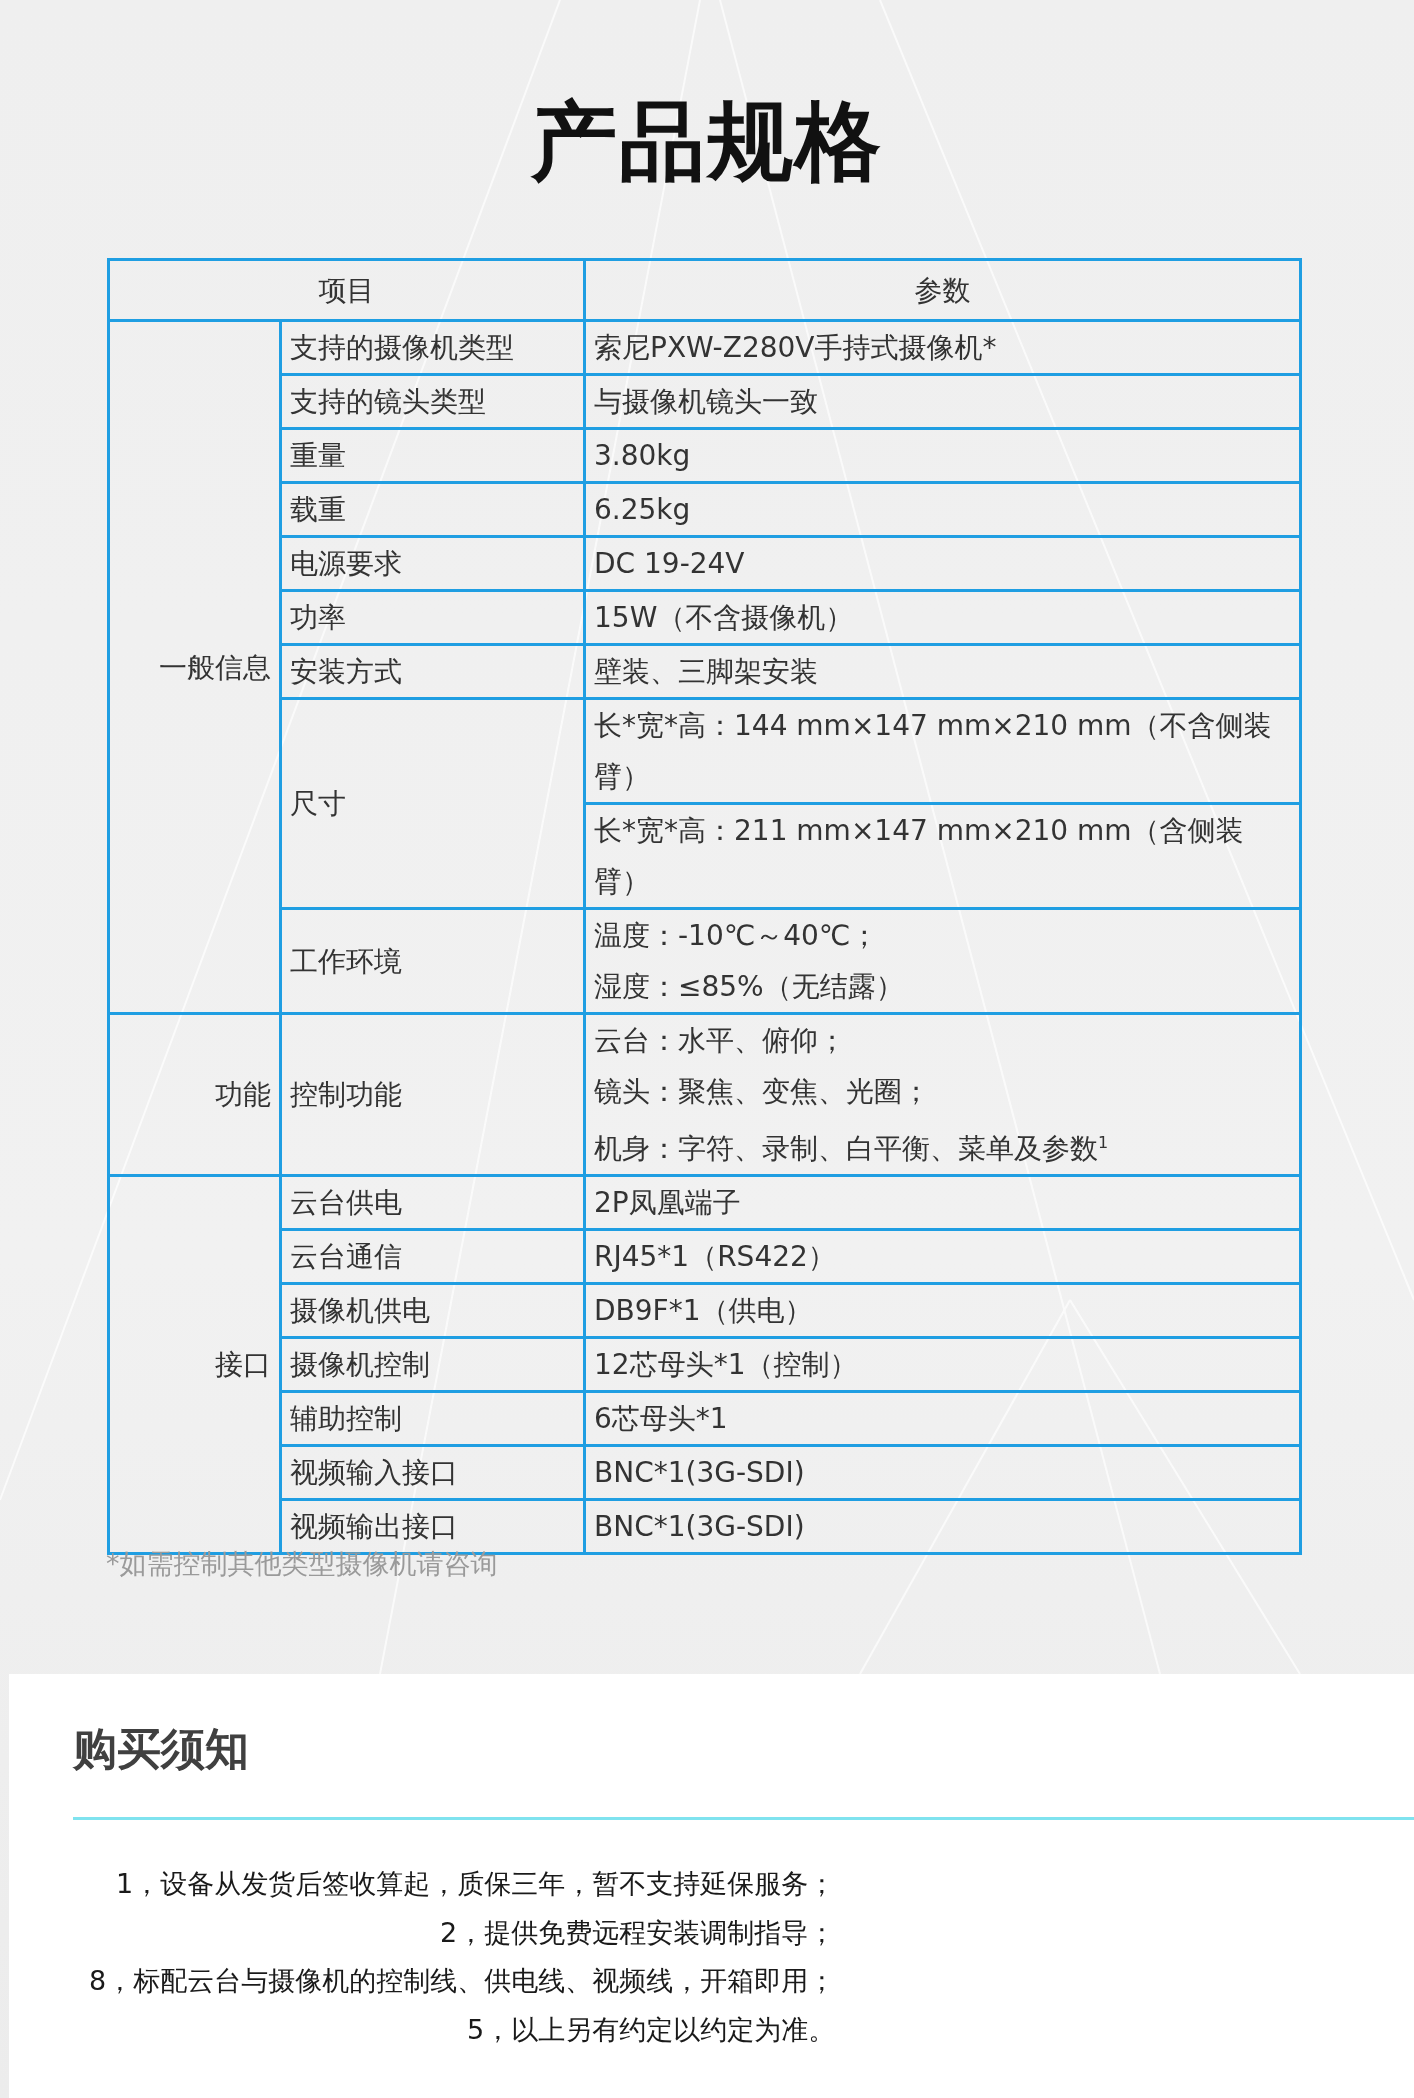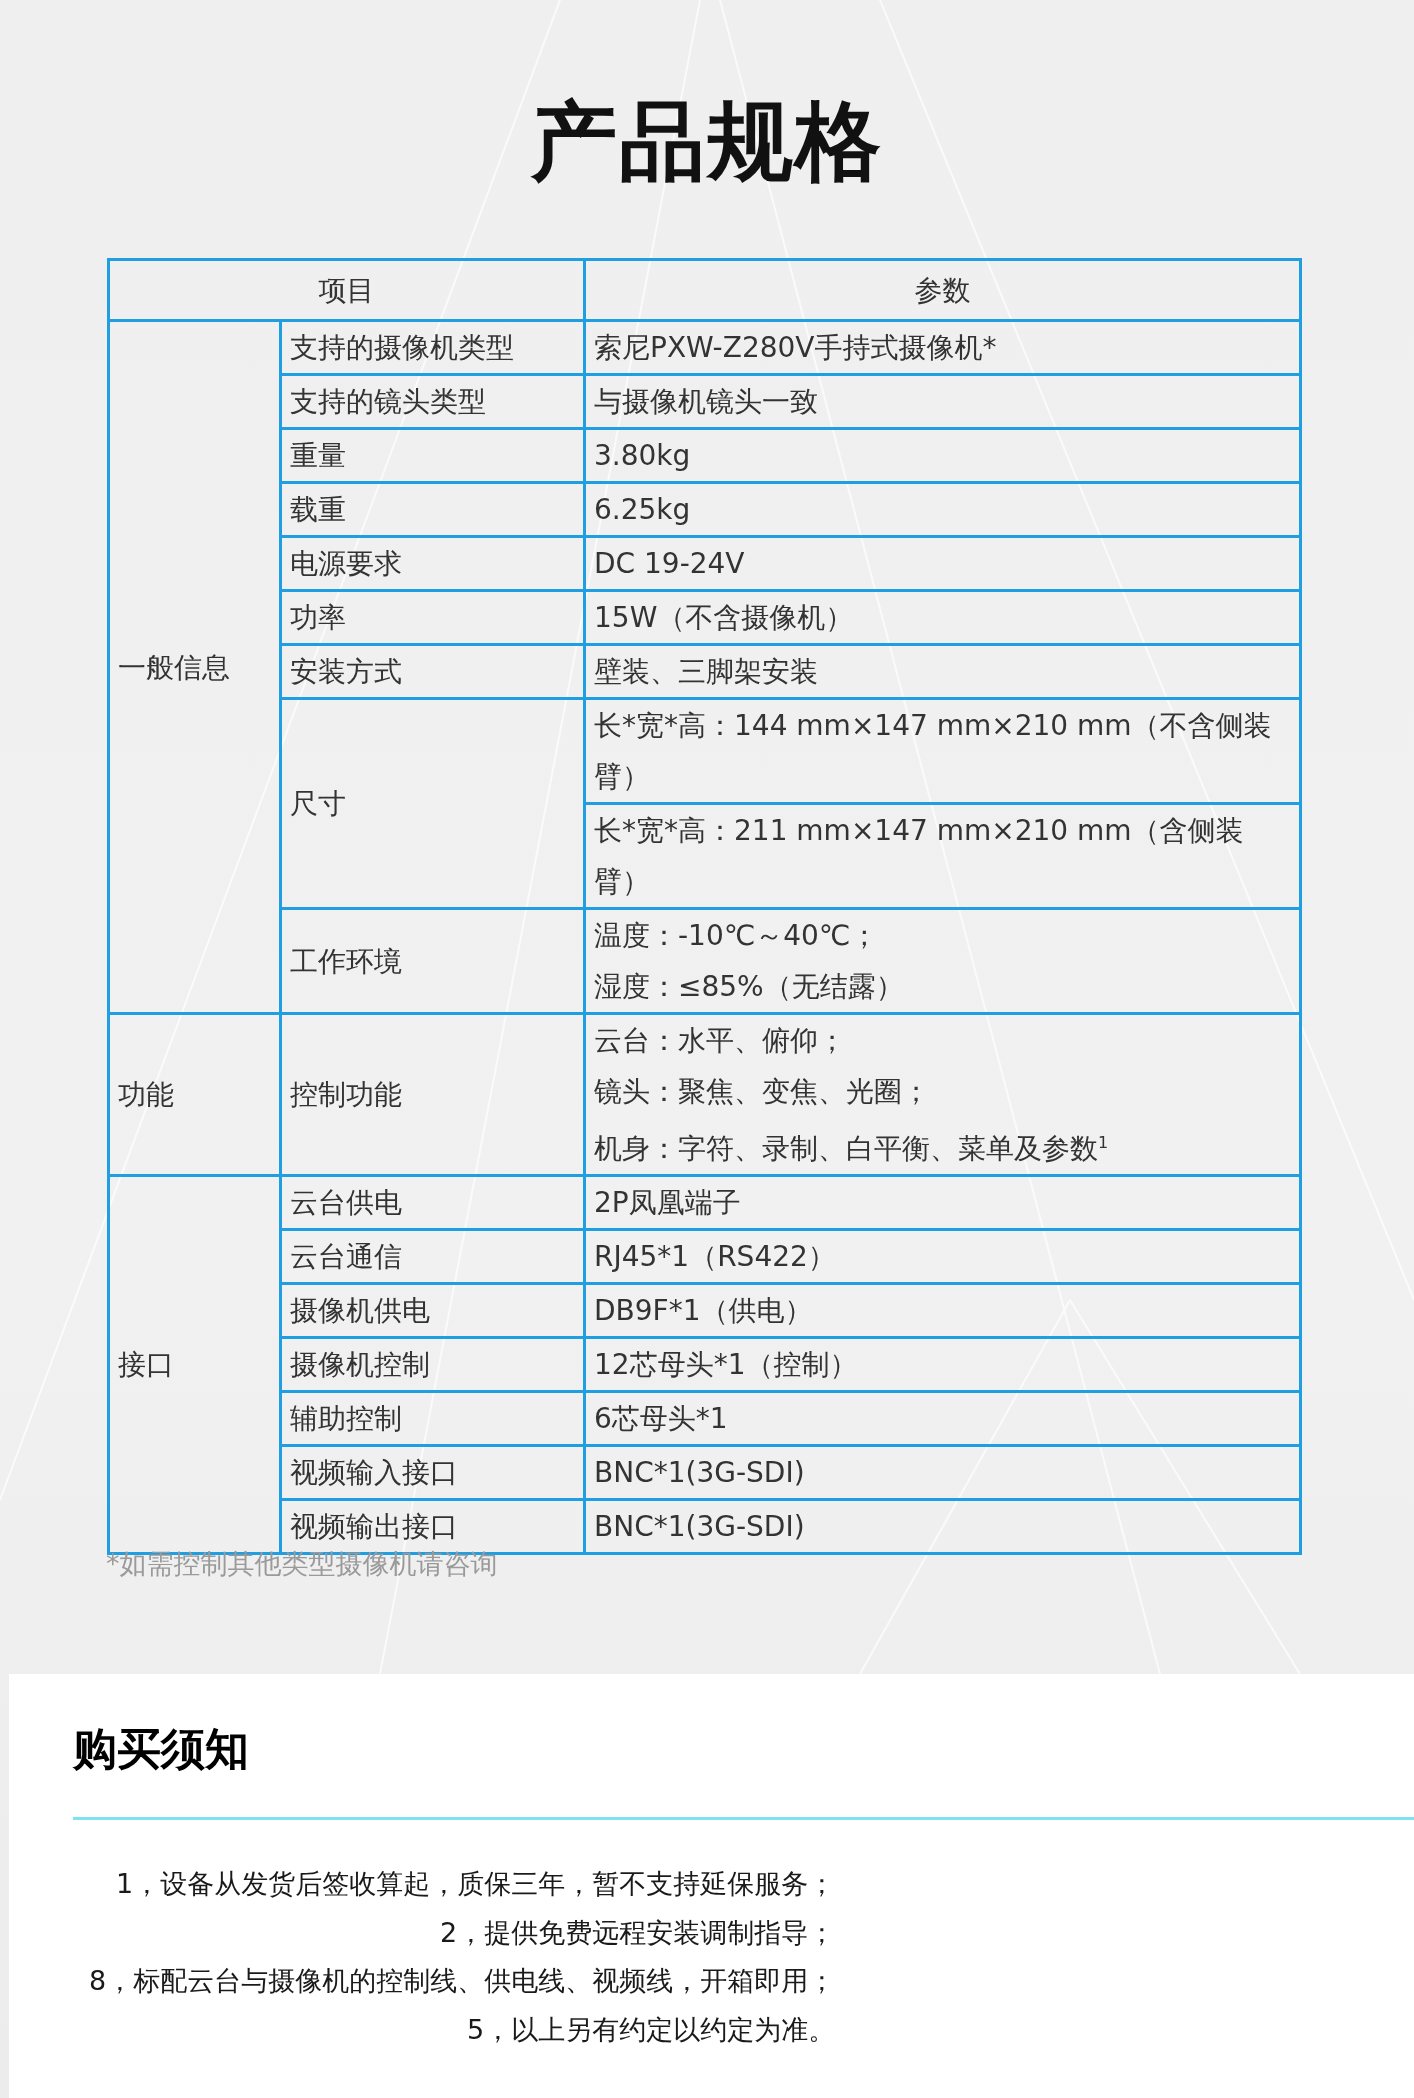--- a/index.html
+++ b/index.html
@@ -18,31 +18,31 @@
   table.spec {
     position: absolute; left: 107px; top: 258px; width: 1192px;
     border-collapse: collapse; table-layout: fixed;
     font-size: 28px; color: #333; padding-left: 45px;
   }
   table.spec td, table.spec th {
     border: 3px solid #1f9ee2; padding: 0 8px; font-weight: normal; vertical-align: middle;
     line-height: 51px;
   }
   table.spec th { height: 61px; text-align: center; color: #333; font-size: 28px; }
-  table.spec td.group { text-align: left; }
+  table.spec td.group { text-align: right; }
   table.spec td.multi { line-height: 51px; margin-top: 43px; }
   .r52 { height: 52px; }
   .note {
     position: absolute; left: 106px; top: 1546px; font-size: 27px; color: #9a9a9a;
   }
   .panel {
     position: absolute; left: 9px; top: 1674px; width: 1405px; height: 424px; background: #ffffff;
   }
   .panel-title {
-    position: absolute; left: 64px; top: 46px; font-size: 44px; font-weight: bold; color: #000000;
+    position: absolute; left: 64px; top: 46px; font-size: 44px; font-weight: bold; color: #404040;
   }
   .panel-rule {
     position: absolute; left: 64px; top: 143px; right: 0; height: 3px; background: #7fe3ef;
   }
   .notice-list {
     position: absolute; left: 80px; top: 186px; list-style: none; font-size: 27px; color: #1a1a1a;
   }
   .notice-list li { height: 48.5px; line-height: 48.5px; white-space: nowrap; text-align: right; }
   sup { font-size: 16px; }
 </style>

